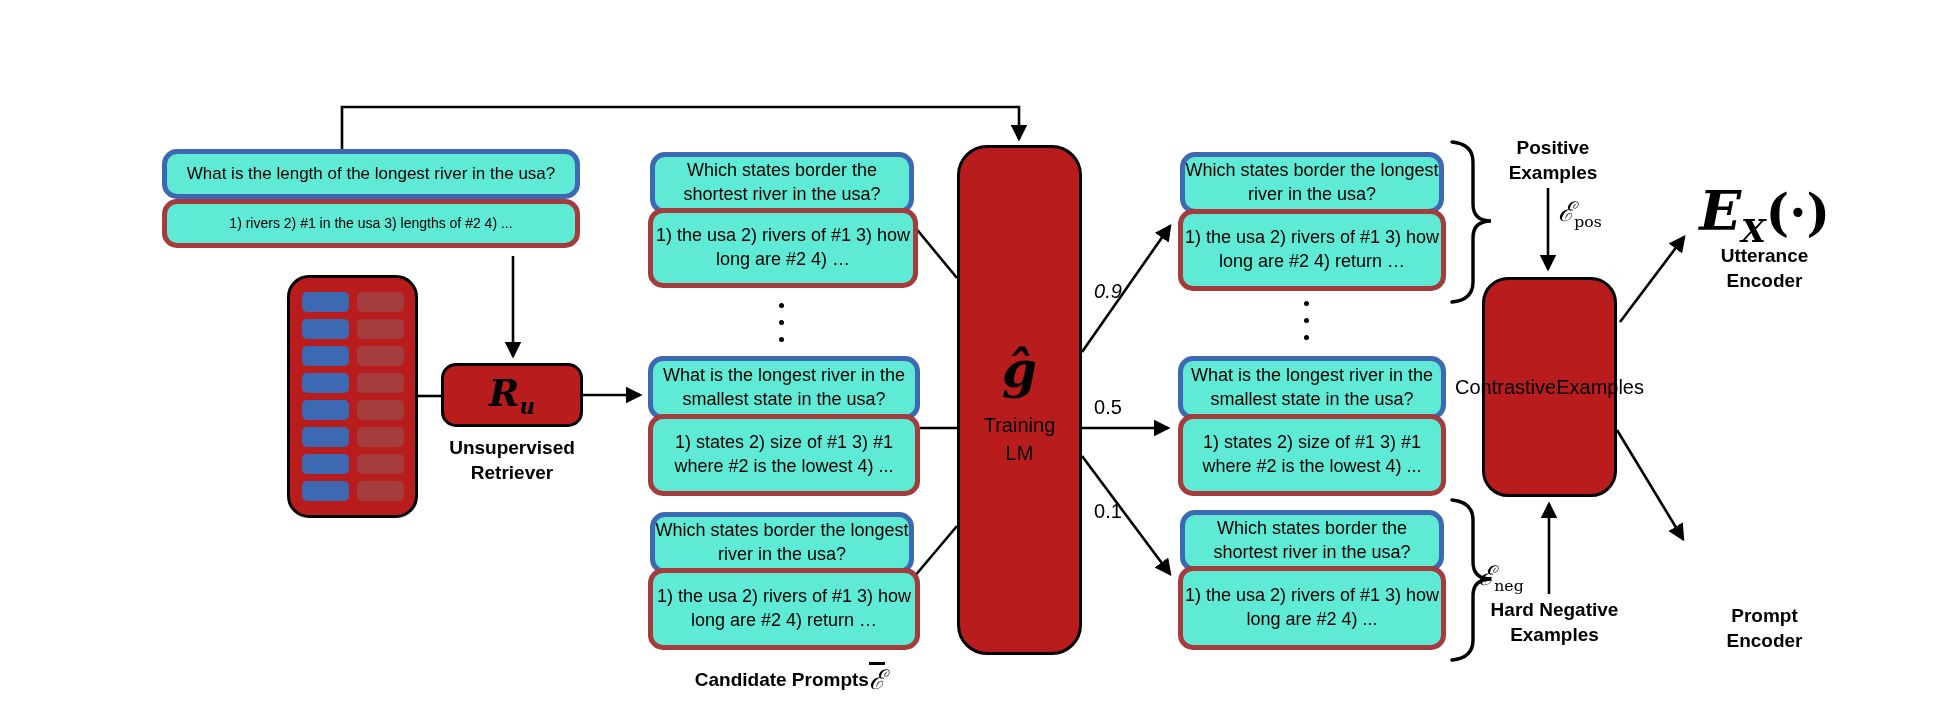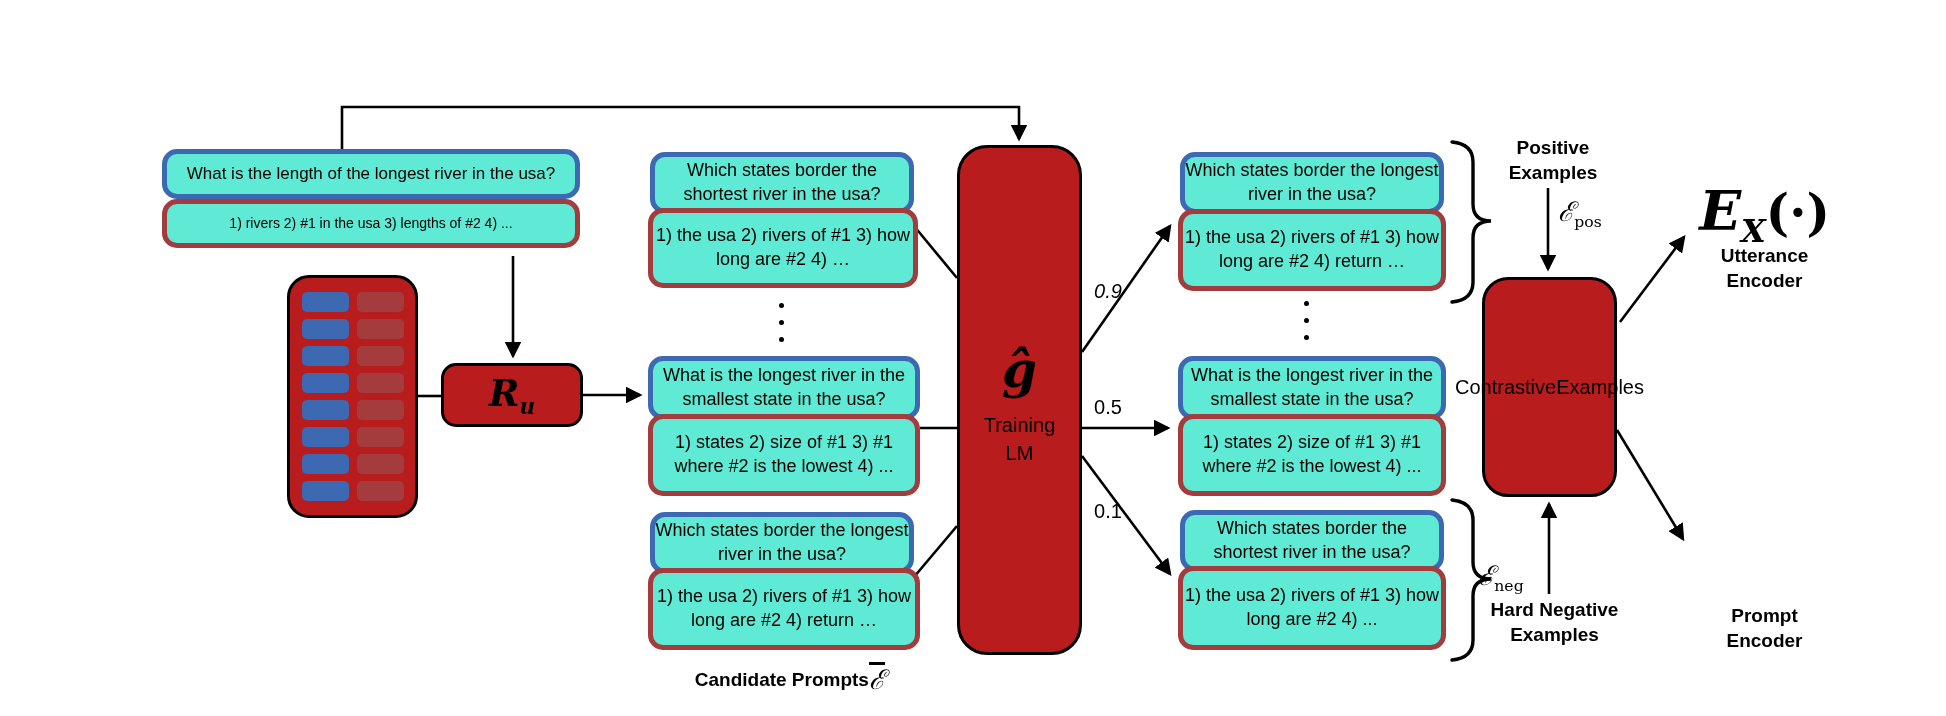--- a/index.html
+++ b/index.html
@@ -99,20 +99,24 @@
       <div class="trow">
           <i class="tb"></i>
           <i class="tr"></i>
         </div>
     </div>
   </div>
 
   <div class="blackbox" style="left:441px; top:363px; width:142px; height:64px; border-radius:15px;">
     <span class="math" style="font-weight:bold; font-size:37px;"><span>R</span><sub>u</sub></span>
   </div>
+  <div class="lbl" style="left:427px; top:436px; width:170px;">
+    <div>Unsupervised</div>
+    <div>Retriever</div>
+  </div>
 
   <div class="box ubox" style="left:650px; top:152px; width:264px; height:62px; font-size:18px;">Which states border the shortest river in the usa?</div>
   <div class="box pbox" style="left:648px; top:208px; width:270px; height:80px; font-size:18px;">1) the usa 2) rivers of #1 3) how long are #2 4) …</div>
 
   <div class="vdots" style="left:779px; top:303px;">
       <i></i>
       <i></i>
       <i></i>
     </div>
 

